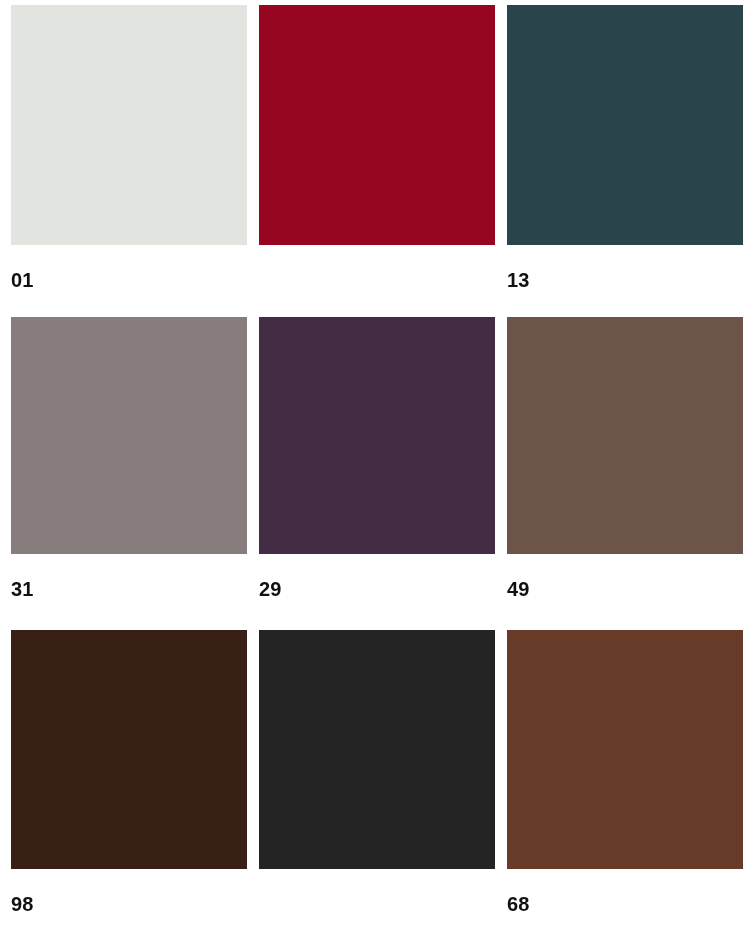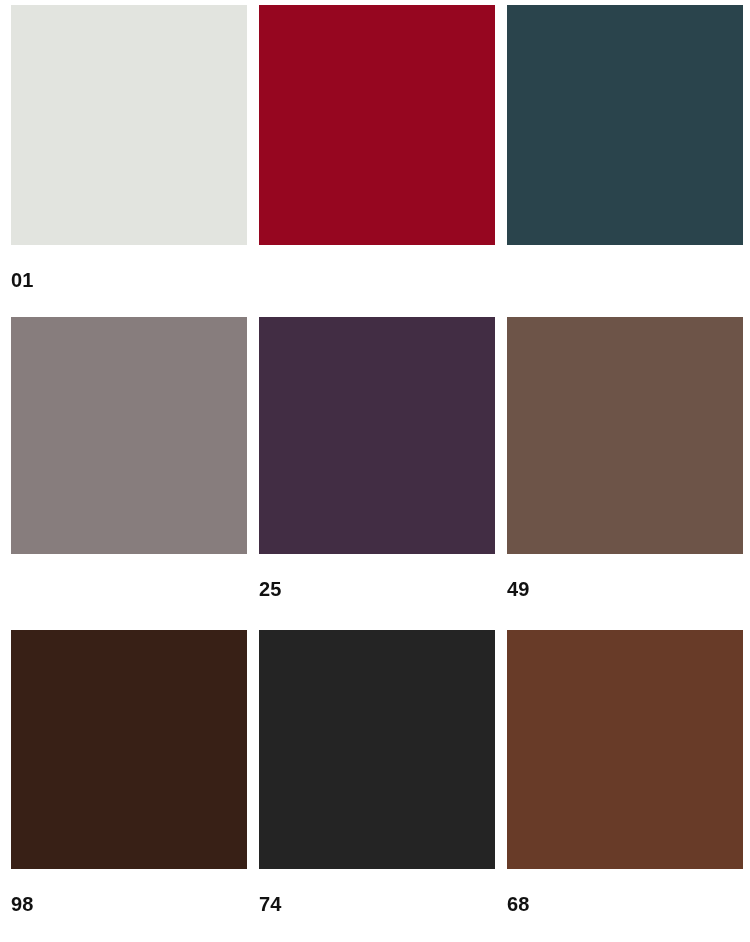--- a/index.html
+++ b/index.html
@@ -63,37 +63,38 @@
 <div id="swatch-grid" style="background: rgb(255, 255, 255);">
     <div class="swatch-cell row-1">
       <div class="swatch-chip" style="background-color: rgb(226, 228, 223);"></div>
       <div class="swatch-label">01</div>
     </div>
     <div class="swatch-cell row-1">
       <div class="swatch-chip" style="background-color: rgb(150, 6, 32);"></div>
     </div>
     <div class="swatch-cell row-1">
       <div class="swatch-chip" style="background-color: rgb(42, 68, 76);"></div>
+      <div class="swatch-label">13</div>
     </div>
     <div class="swatch-cell row-2">
       <div class="swatch-chip" style="background-color: rgb(135, 125, 125);"></div>
+      <div class="swatch-label">31</div>
     </div>
     <div class="swatch-cell row-2">
       <div class="swatch-chip" style="background-color: rgb(66, 45, 68);"></div>
-      <div class="swatch-label">25</div>
+      <div class="swatch-label">29</div>
     </div>
     <div class="swatch-cell row-2">
       <div class="swatch-chip" style="background-color: rgb(109, 84, 72);"></div>
       <div class="swatch-label">49</div>
     </div>
     <div class="swatch-cell row-3">
       <div class="swatch-chip" style="background-color: rgb(56, 32, 22);"></div>
       <div class="swatch-label">98</div>
     </div>
     <div class="swatch-cell row-3">
       <div class="swatch-chip" style="background-color: rgb(36, 36, 36);"></div>
-      <div class="swatch-label">74</div>
     </div>
     <div class="swatch-cell row-3">
       <div class="swatch-chip" style="background-color: rgb(104, 59, 40);"></div>
       <div class="swatch-label">68</div>
     </div>
   </div>
 
 </body></html>

